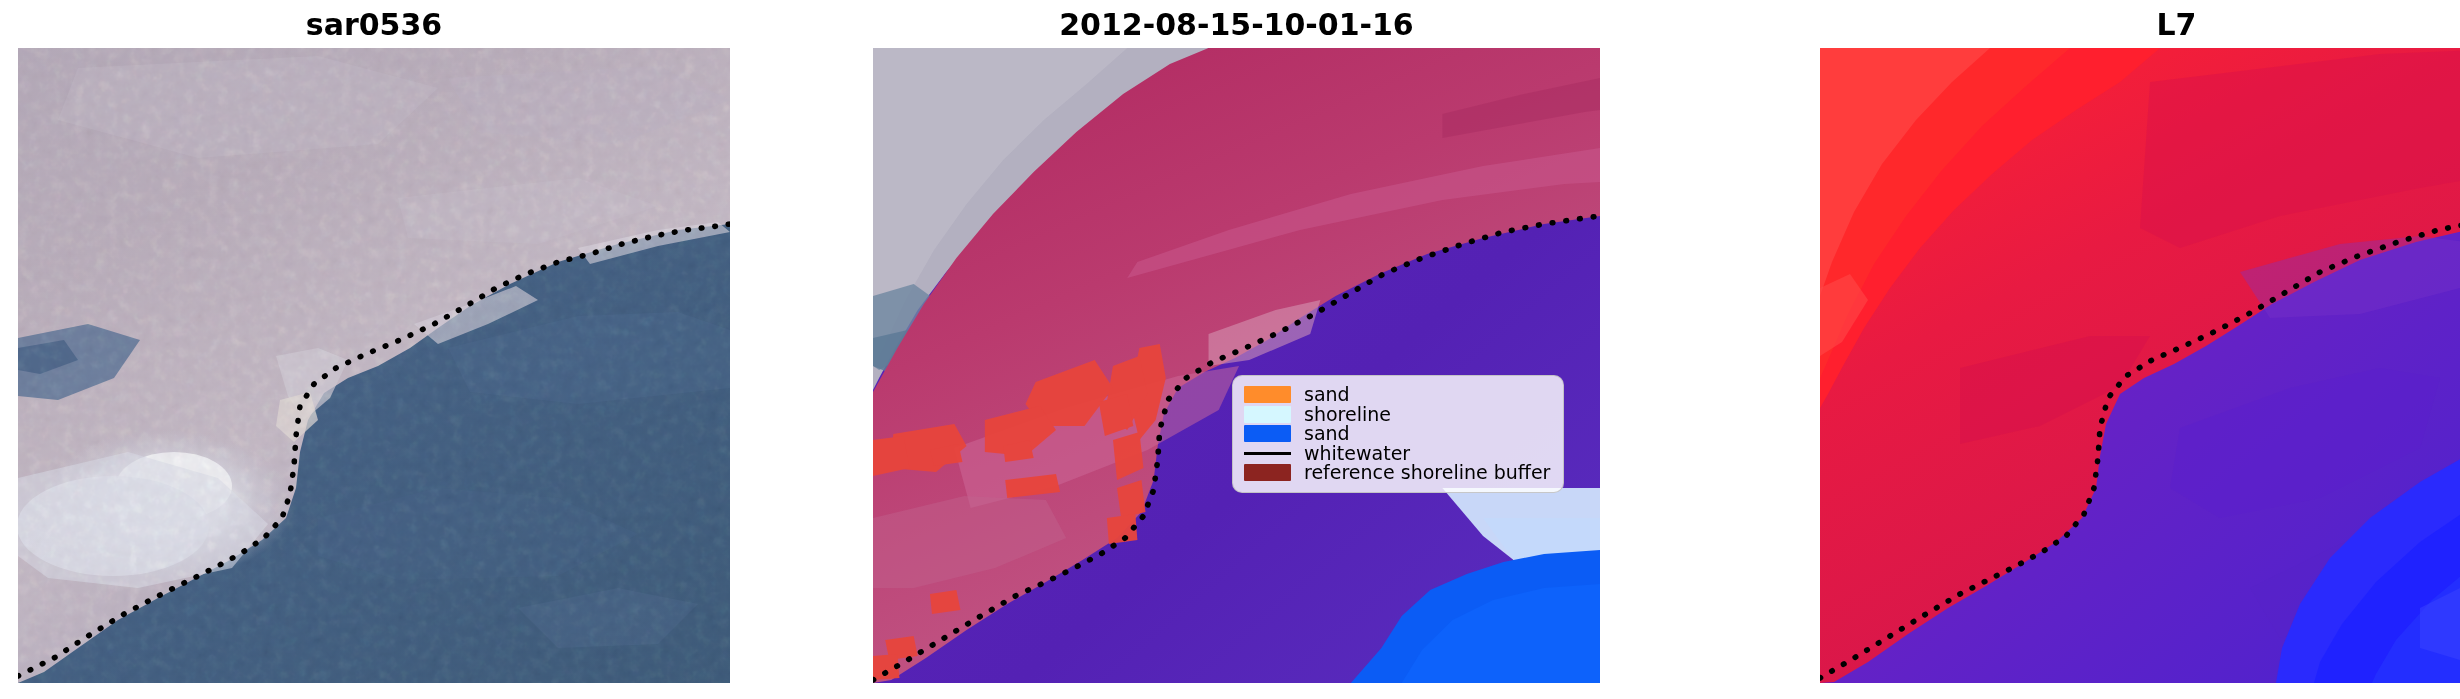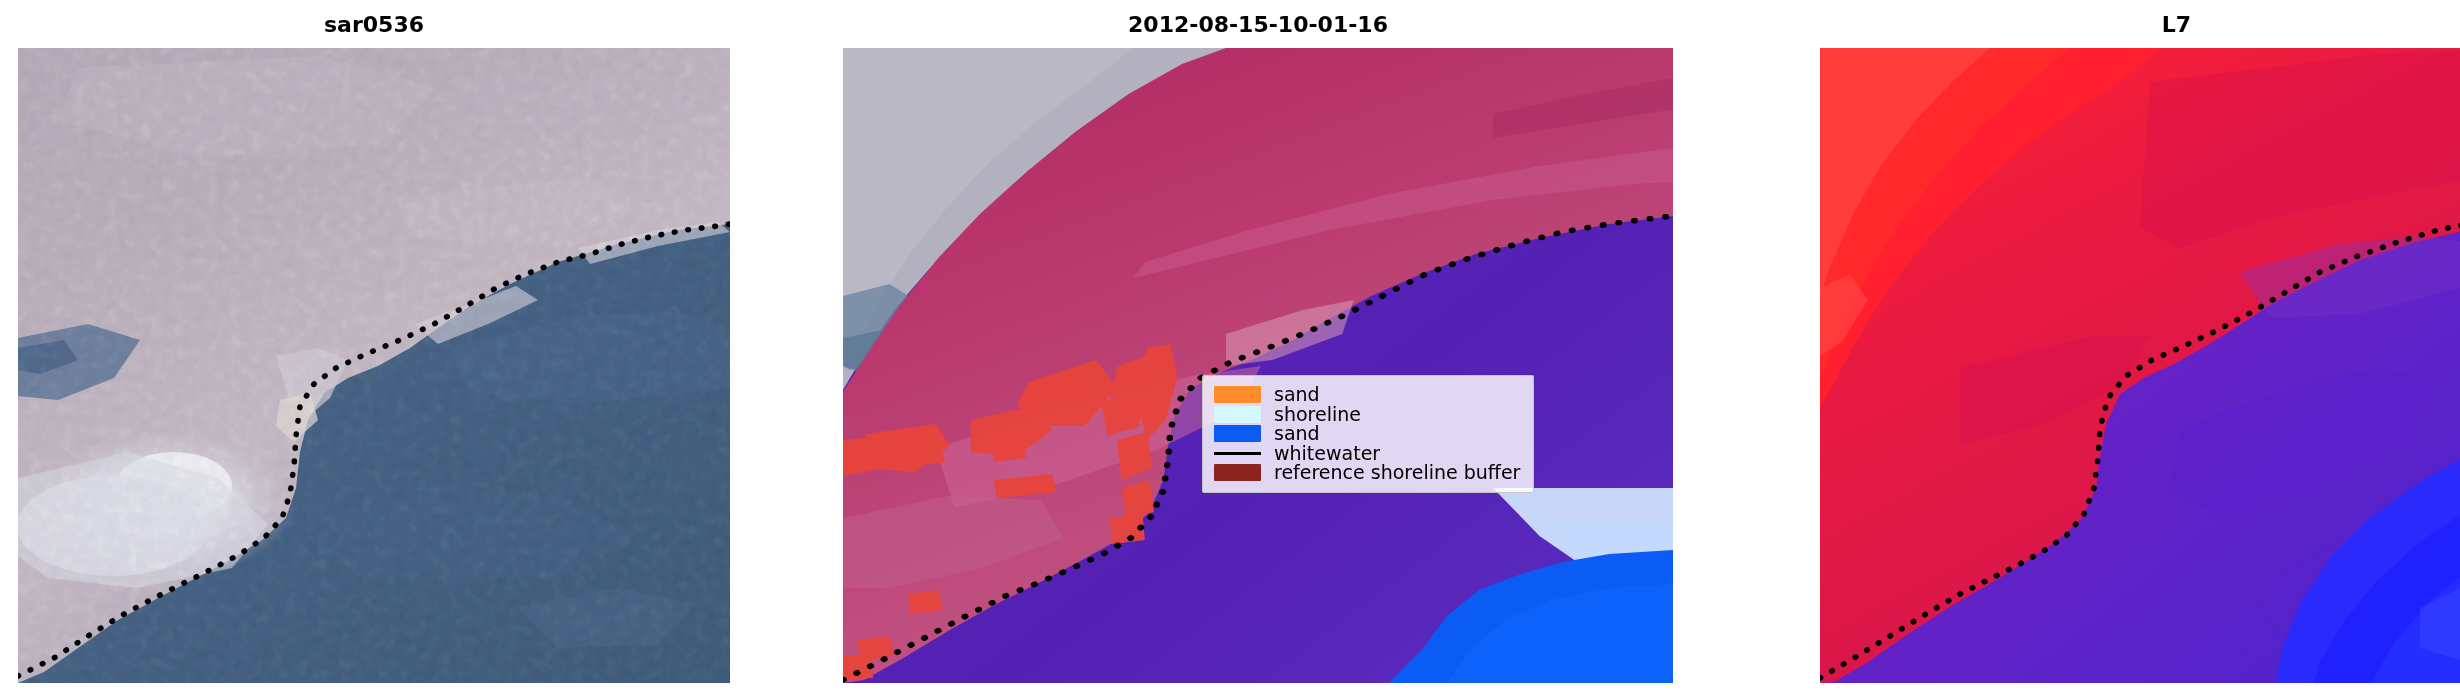--- a/index.html
+++ b/index.html
@@ -2,32 +2,32 @@
 <html><head>
 <meta charset="utf-8">
 <style>
   html,body{margin:0;padding:0;background:#ffffff;}
   body{width:2460px;height:699px;font-family:"DejaVu Sans","Liberation Sans",sans-serif;overflow:hidden;}
   .figure{position:relative;width:2460px;height:699px;background:#ffffff;}
 
   .panel{position:absolute;top:48px;height:635px;}
   .panel-title{
     position:absolute;left:0;right:0;top:-40px;
-    text-align:center;font-size:22px;font-weight:bold;color:#000000;
+    text-align:center;font-size:30px;font-weight:bold;color:#000000;
     letter-spacing:0px;line-height:34px;white-space:nowrap;
   }
   .axes{position:absolute;inset:0;overflow:hidden;background:#222;}
   .axes svg{display:block;width:100%;height:100%;}
 
   
   .legend{
     position:absolute;left:359px;top:327px;
     background:rgba(255,255,255,0.82);
     border:1px solid rgba(190,190,190,0.85);
-    border-radius:2px;
+    border-radius:10px;
     padding:9px 13px 9px 11px;
     box-sizing:border-box;
     display:flex;flex-direction:column;gap:0px;
     z-index:30;
   }
   .legend-row{display:flex;align-items:center;height:19.5px;}
   .legend-key{width:47px;height:17px;margin-right:13px;flex:0 0 auto;position:relative;}
   .legend-key.patch{border-radius:1px;}
   .legend-key.line-key{height:17px;}
   .legend-key.line-key::before{
@@ -107,21 +107,21 @@
           <path d="M0,628 L36,610 L70,588 L106,566 L140,548 L168,534 L196,520
                    L222,506 L246,490 L264,470 L272,446 L276,418 L278,388
                    L282,358 L296,336 L318,320 L348,306 L382,292 L416,276
                    L448,258 L478,240 L508,226 L540,214 L572,206 L604,196
                    L636,188 L668,182 L700,178 L712,176" fill="none" stroke="#000000" stroke-width="5.6" stroke-linecap="round" stroke-dasharray="0.6 13"></path>
         </g>
       </svg>
     </div>
   </div>
 
-  <div class="panel" id="panel1" style="left:843px;width:830px;">
+  <div class="panel" id="panel1" style="left:873px;width:727px;">
     <div class="panel-title">2012-08-15-10-01-16</div>
     <div class="axes">
       <svg viewBox="0 0 715 635" preserveAspectRatio="none">
         <defs>
           <linearGradient id="landG2" x1="0" y1="0" x2="0.5" y2="1">
             <stop offset="0%" stop-color="#b7aabb"></stop>
             <stop offset="100%" stop-color="#aea3b8"></stop>
           </linearGradient>
           <linearGradient id="sandOvl" x1="0" y1="0" x2="0.5" y2="1">
             <stop offset="0%" stop-color="#b0275f"></stop>

